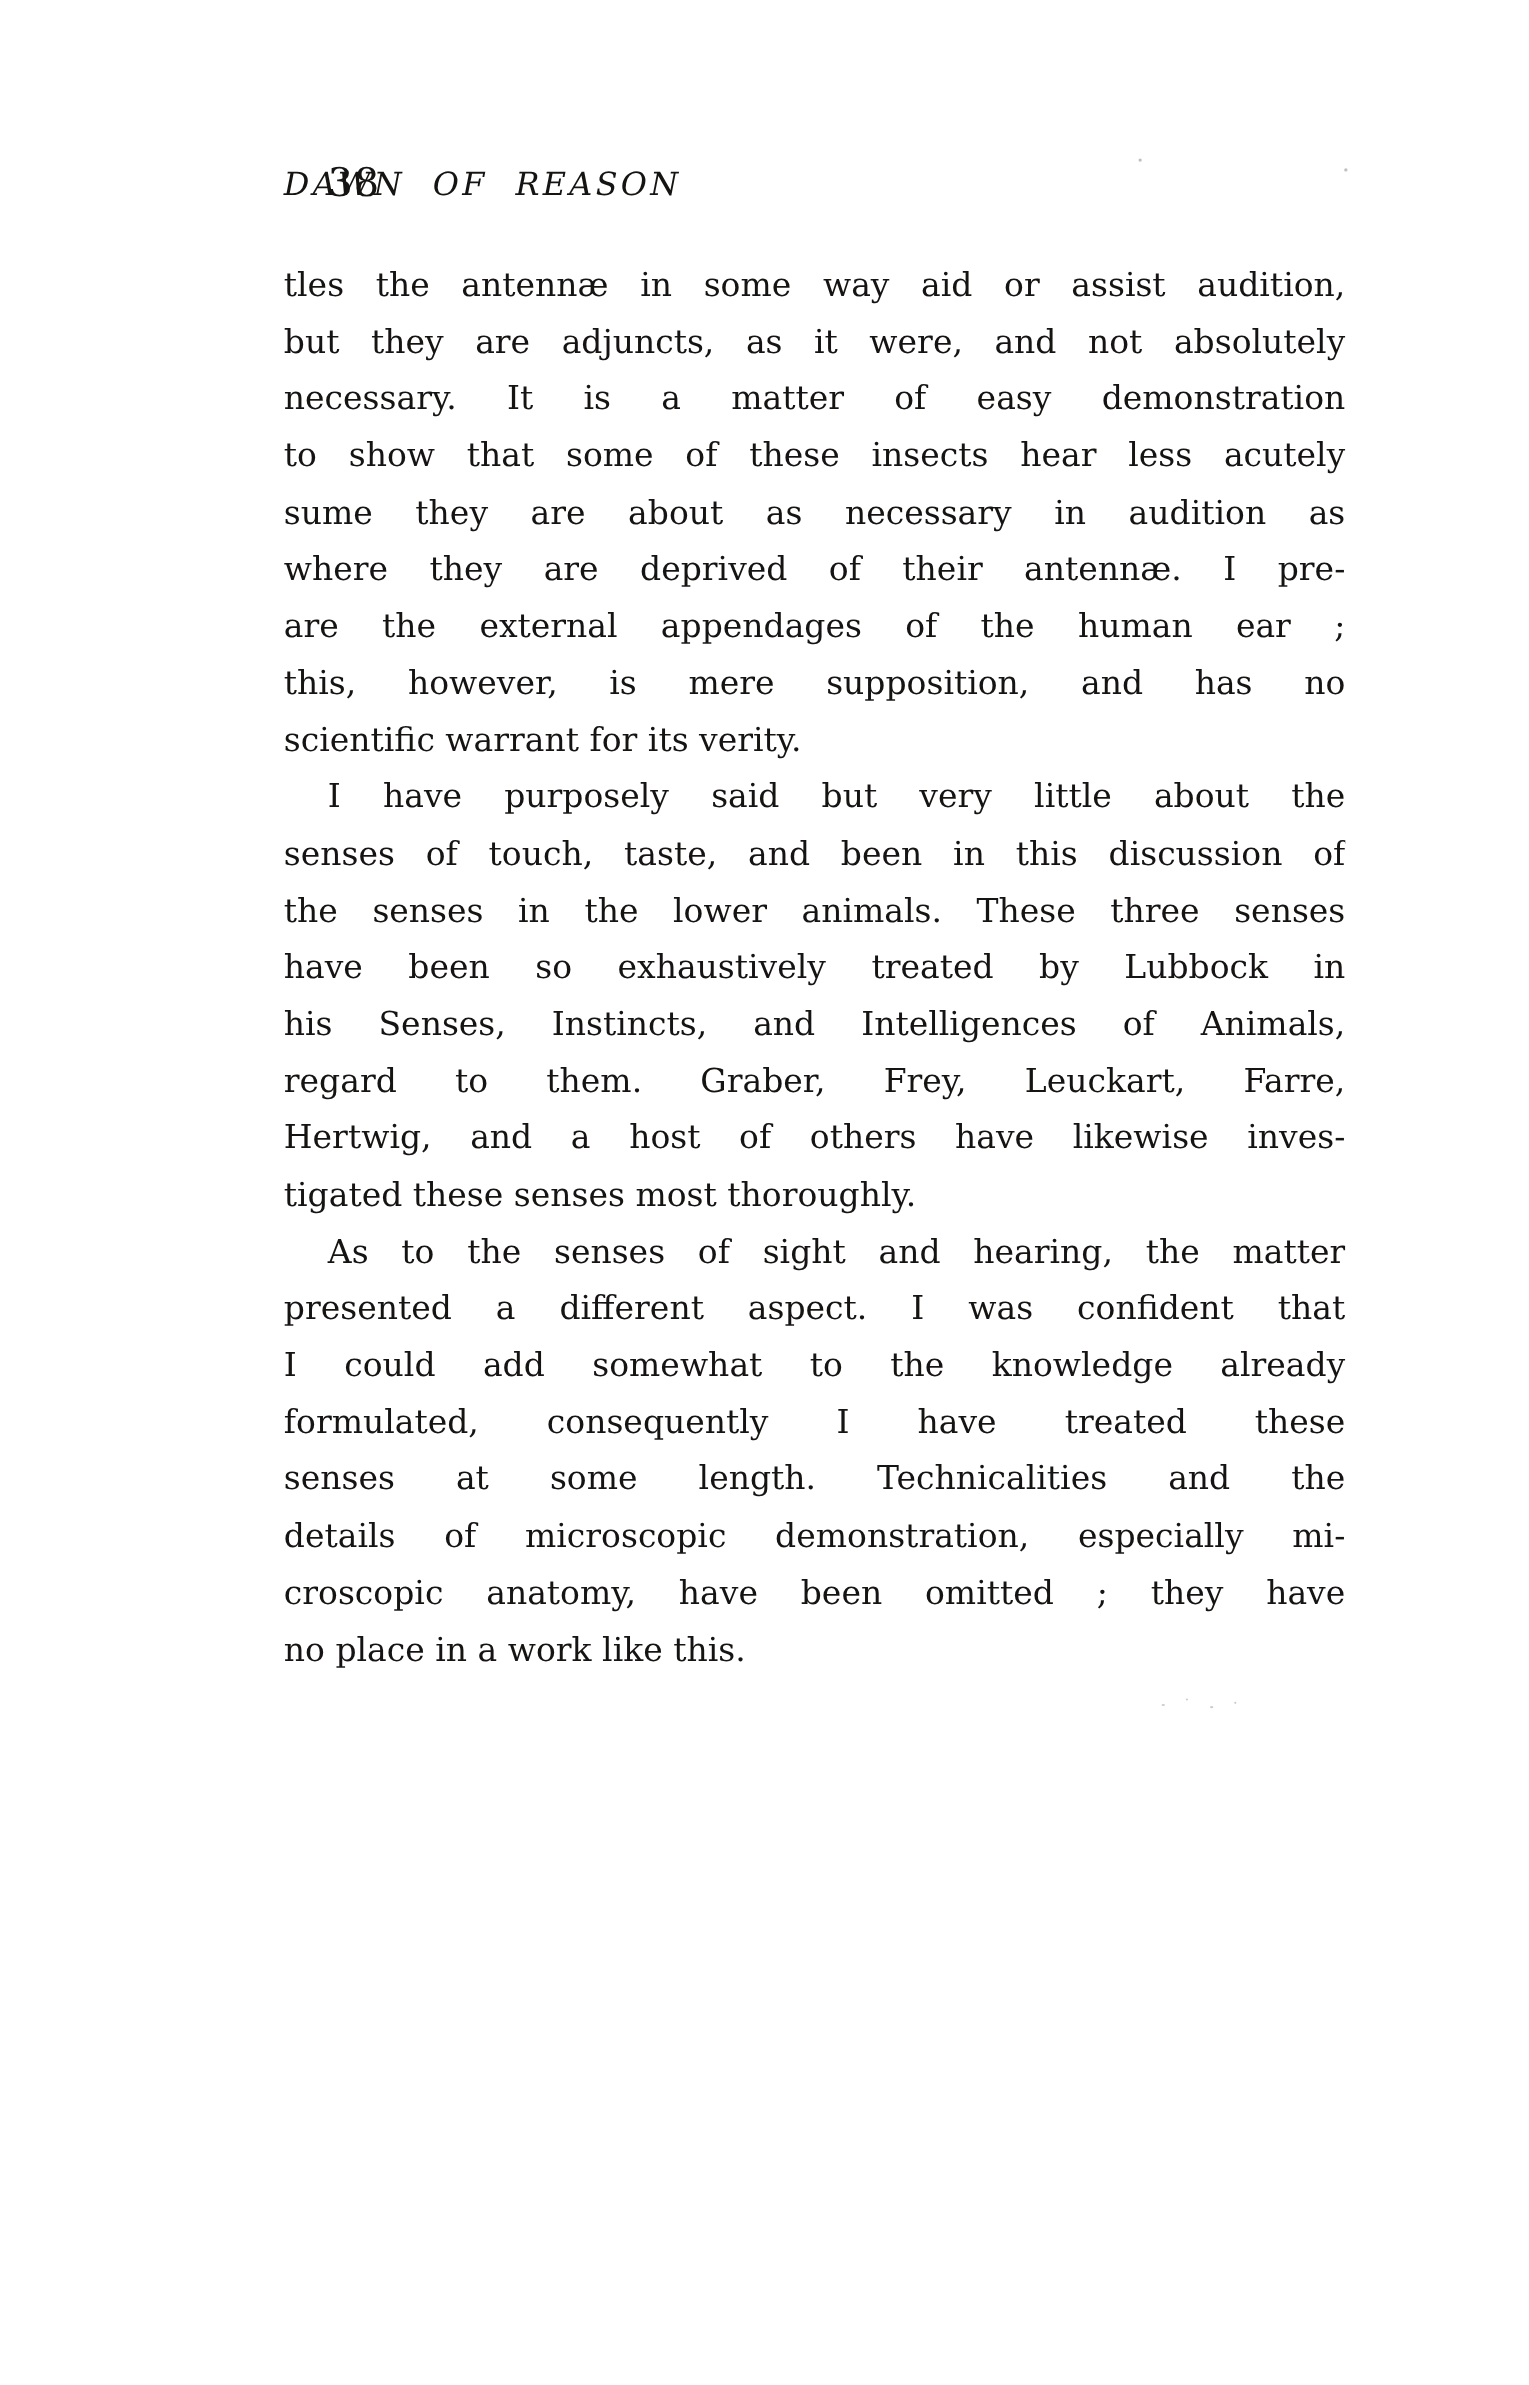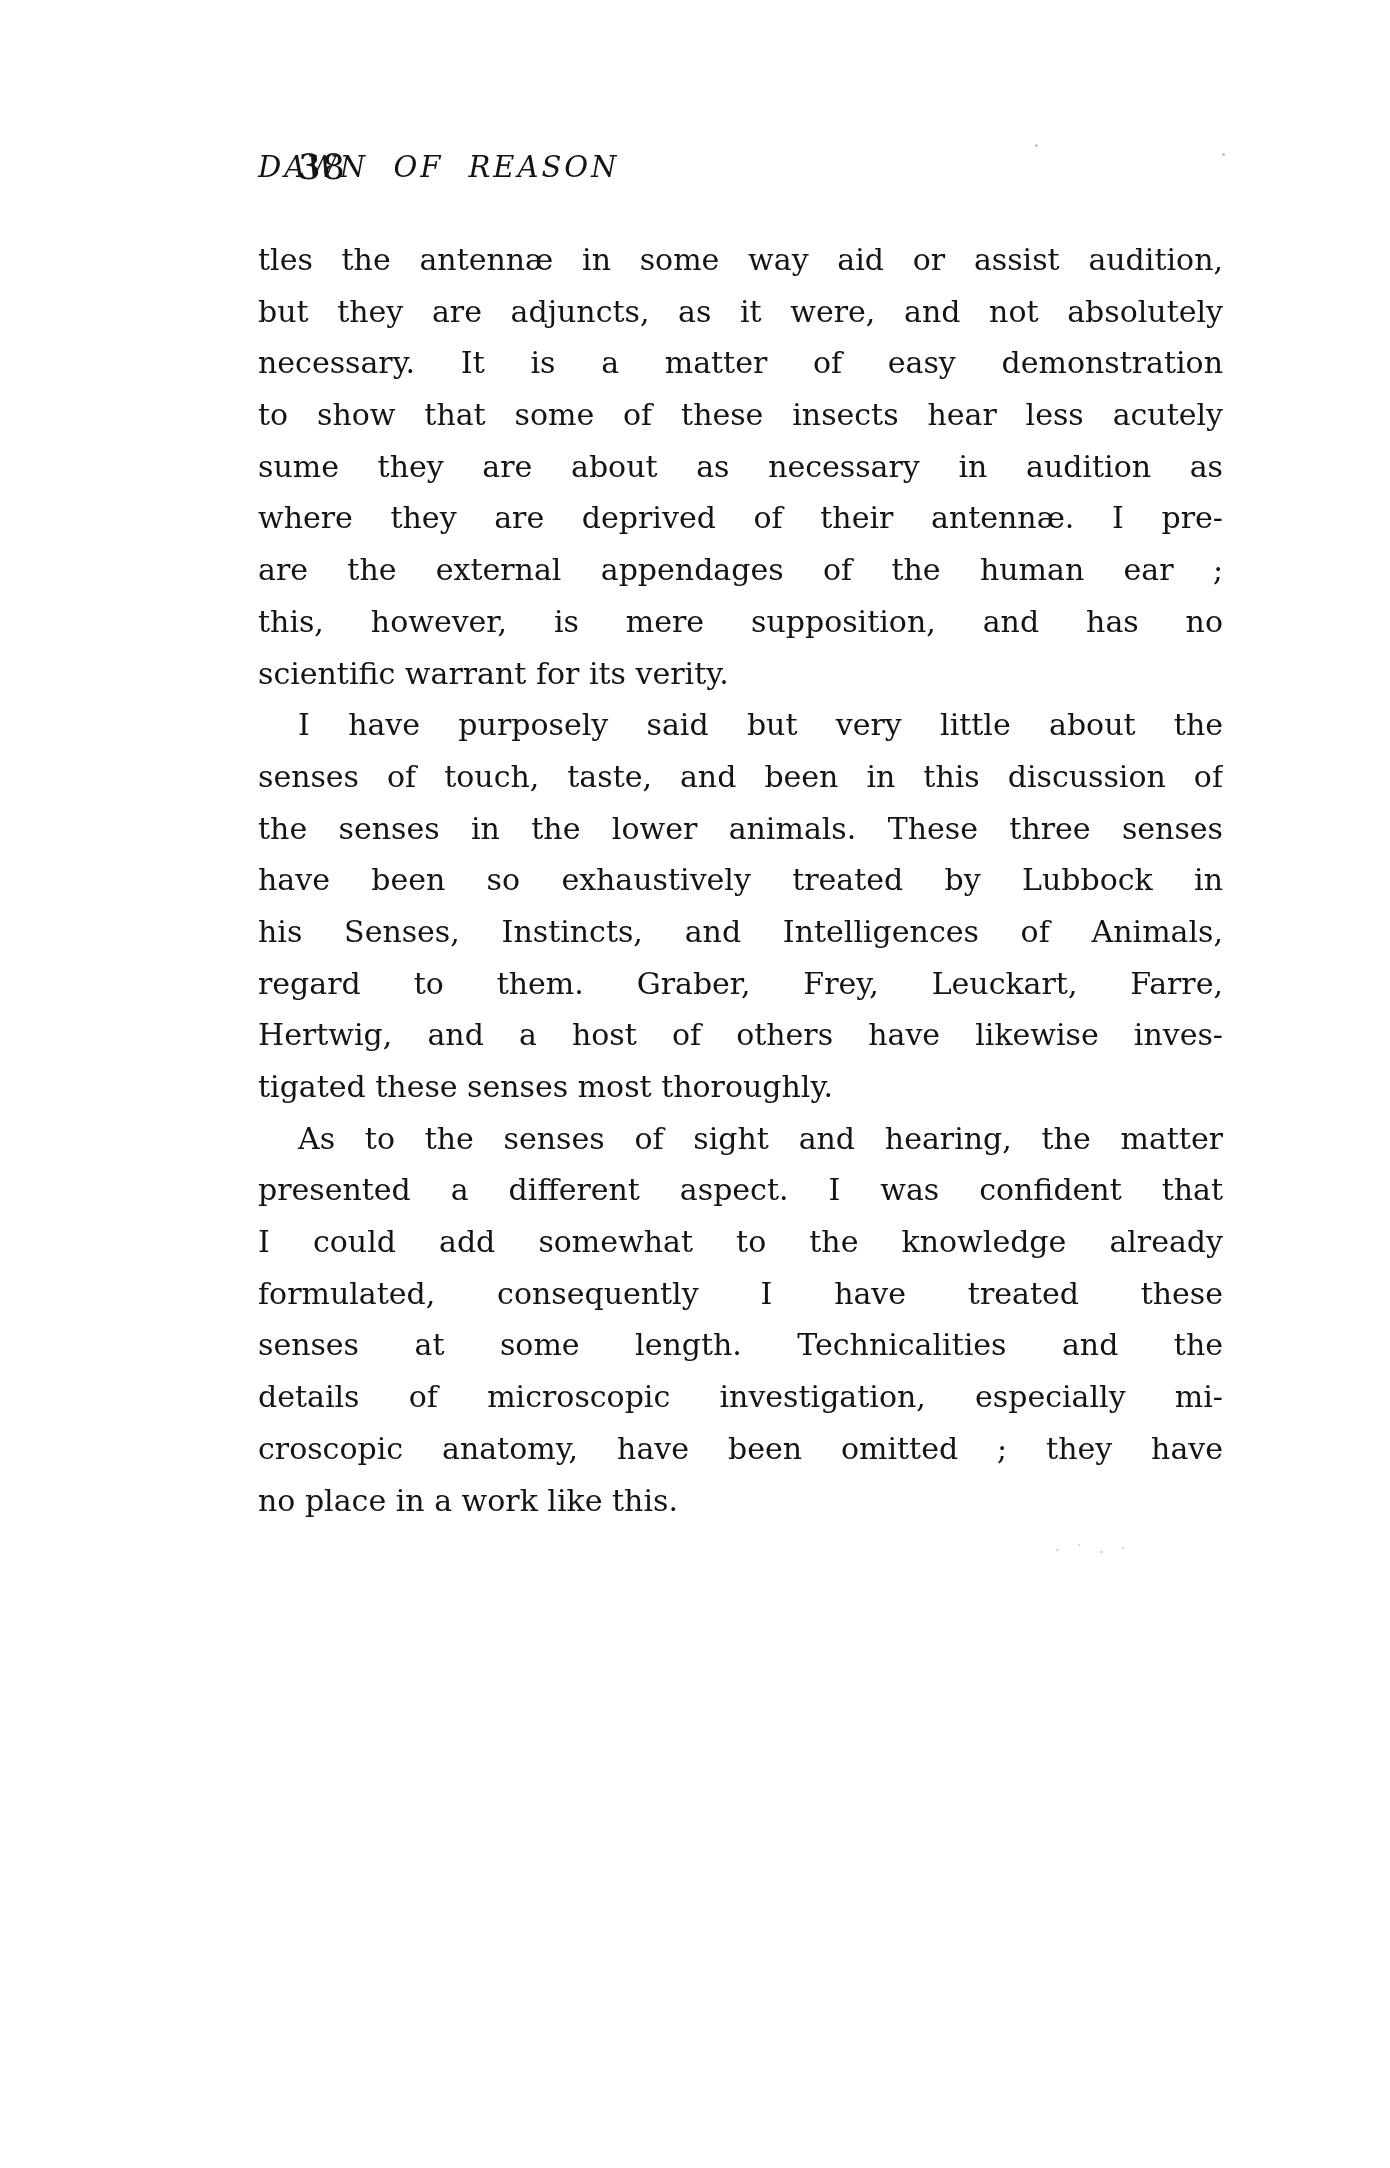--- a/index.html
+++ b/index.html
@@ -123,21 +123,21 @@
       <div class="line"><span>have been so exhaustively treated by Lubbock in</span></div>
       <div class="line"><span>his </span><span class="it">Senses, Instincts, and Intelligences of Animals,</span></div>
       <div class="line"><span>regard to them. Graber, Frey, Leuckart, Farre,</span></div>
       <div class="line"><span>Hertwig, and a host of others have likewise inves-</span></div>
       <div class="line last"><span>tigated these senses most thoroughly.</span></div>
       <div class="line indent"><span>As to the senses of sight and hearing, the matter</span></div>
       <div class="line"><span>presented a different aspect. I was confident that</span></div>
       <div class="line"><span>I could add somewhat to the knowledge already</span></div>
       <div class="line"><span>formulated, consequently I have treated these</span></div>
       <div class="line"><span>senses at some length. Technicalities and the</span></div>
-      <div class="line"><span>details of microscopic investigation, especially mi-</span></div>
+      <div class="line"><span>details of microscopic demonstration, especially mi-</span></div>
       <div class="line"><span>croscopic anatomy, have been omitted ; they have</span></div>
       <div class="line last"><span>no place in a work like this.</span></div>
     </div>
 
   <span class="speck s1"></span>
   <span class="speck s2"></span>
   <span class="smudge">
       <i></i>
       <i></i>
       <i></i>

